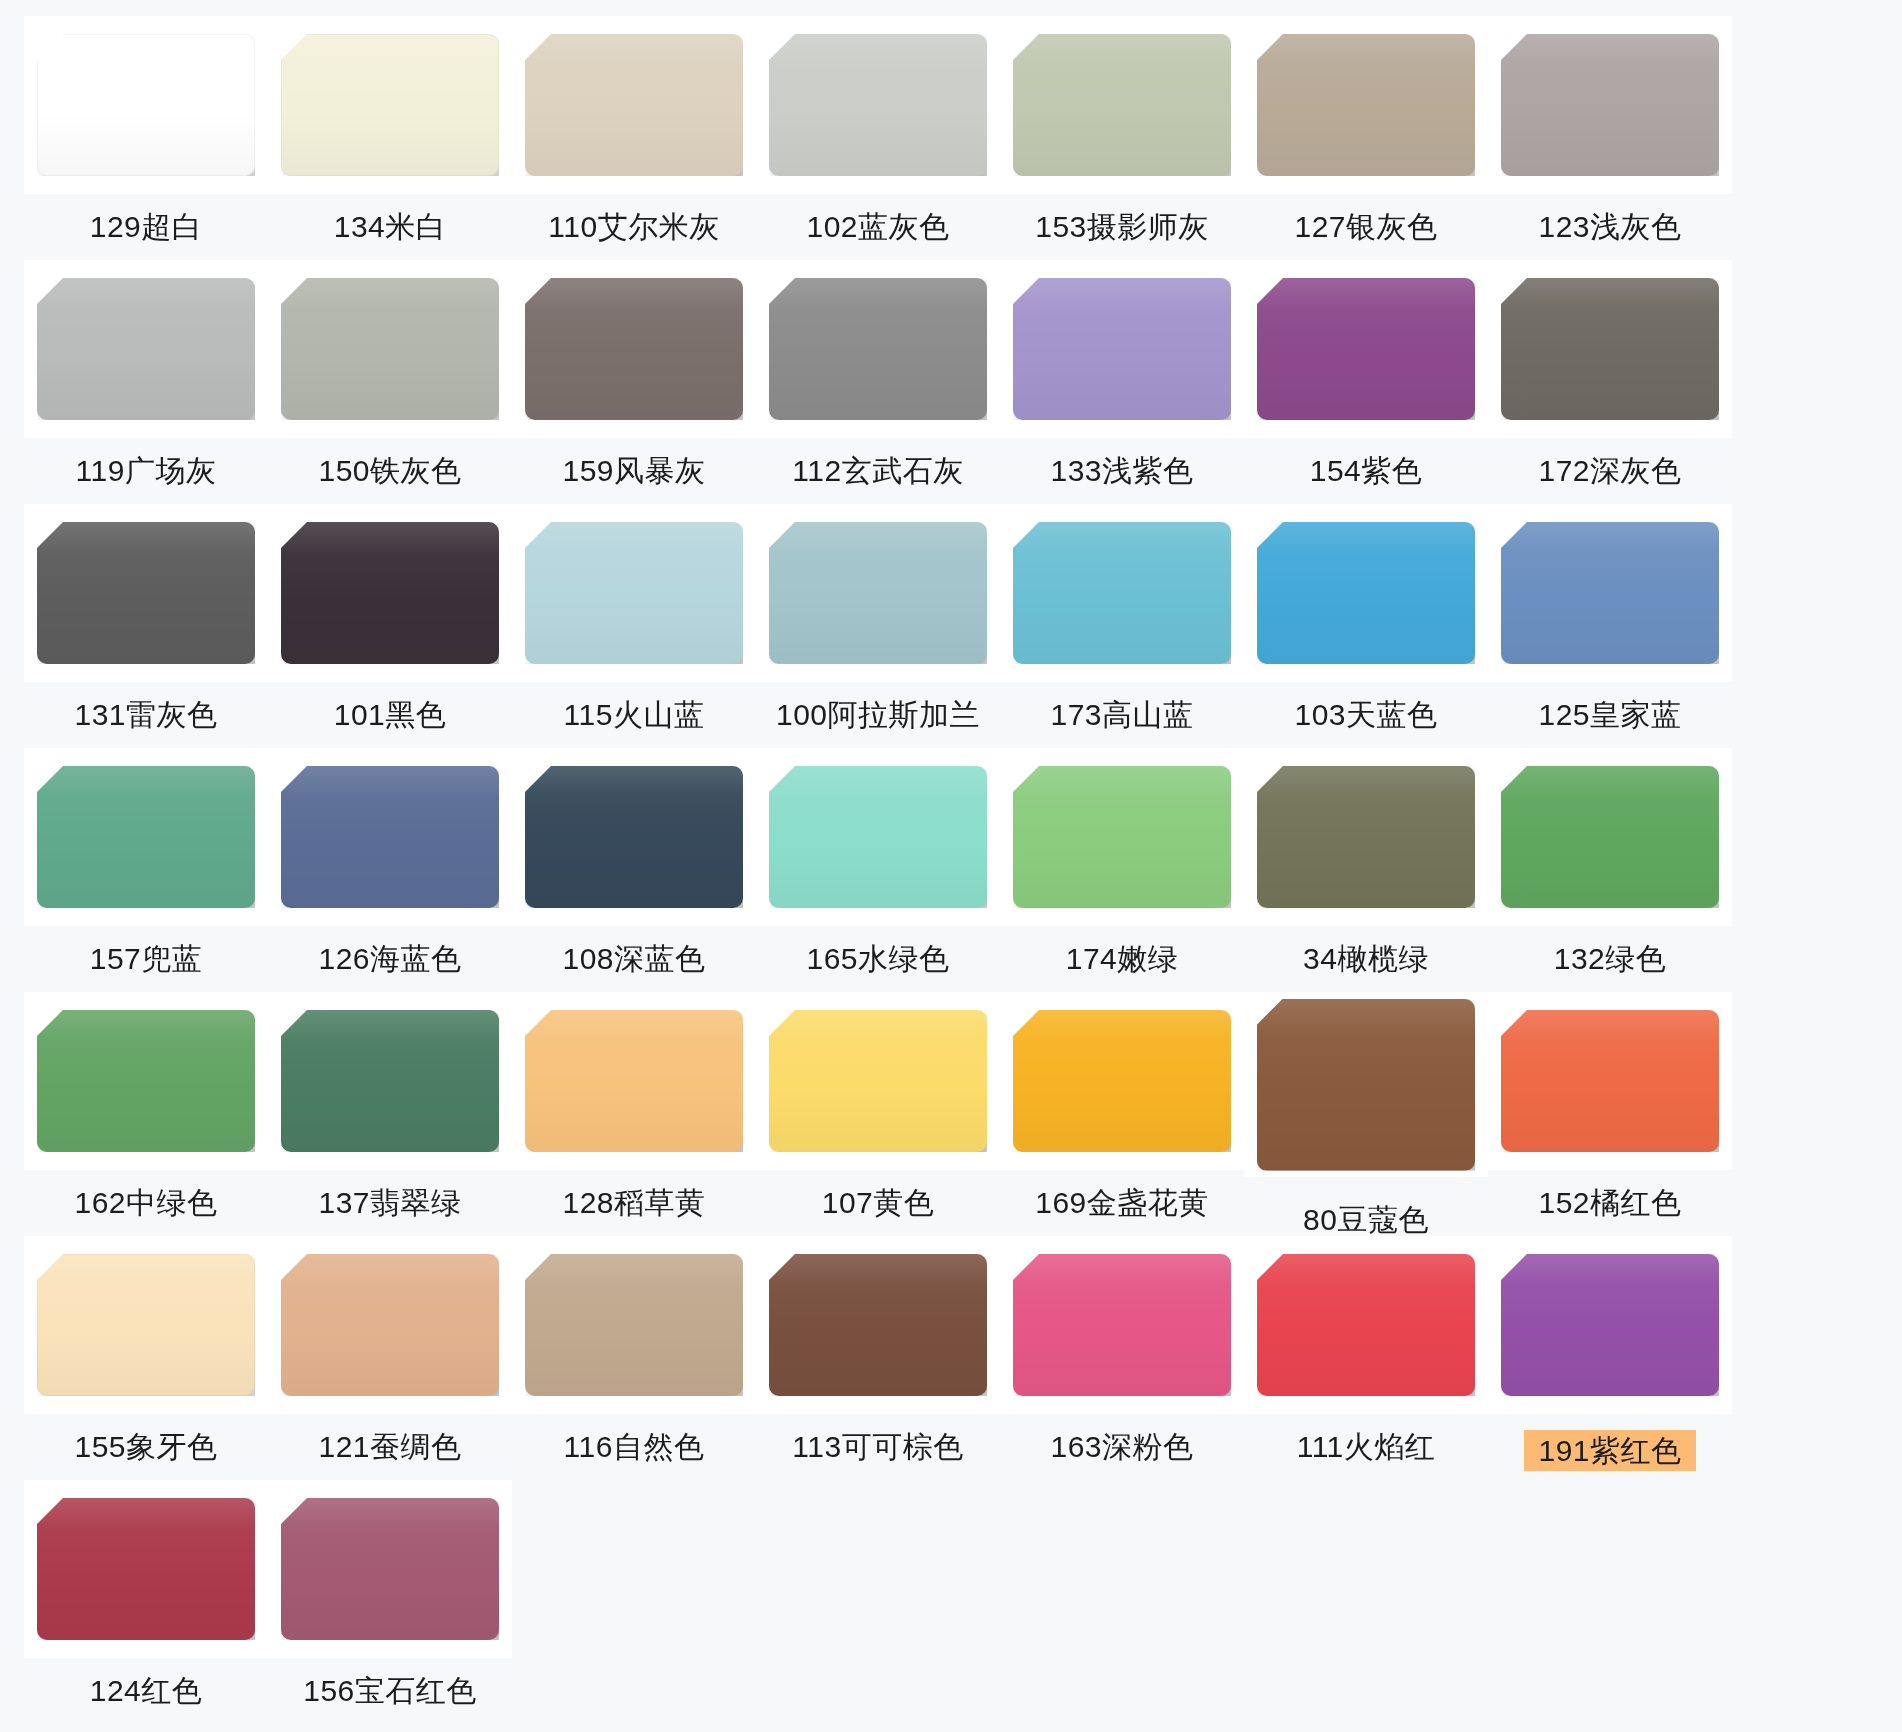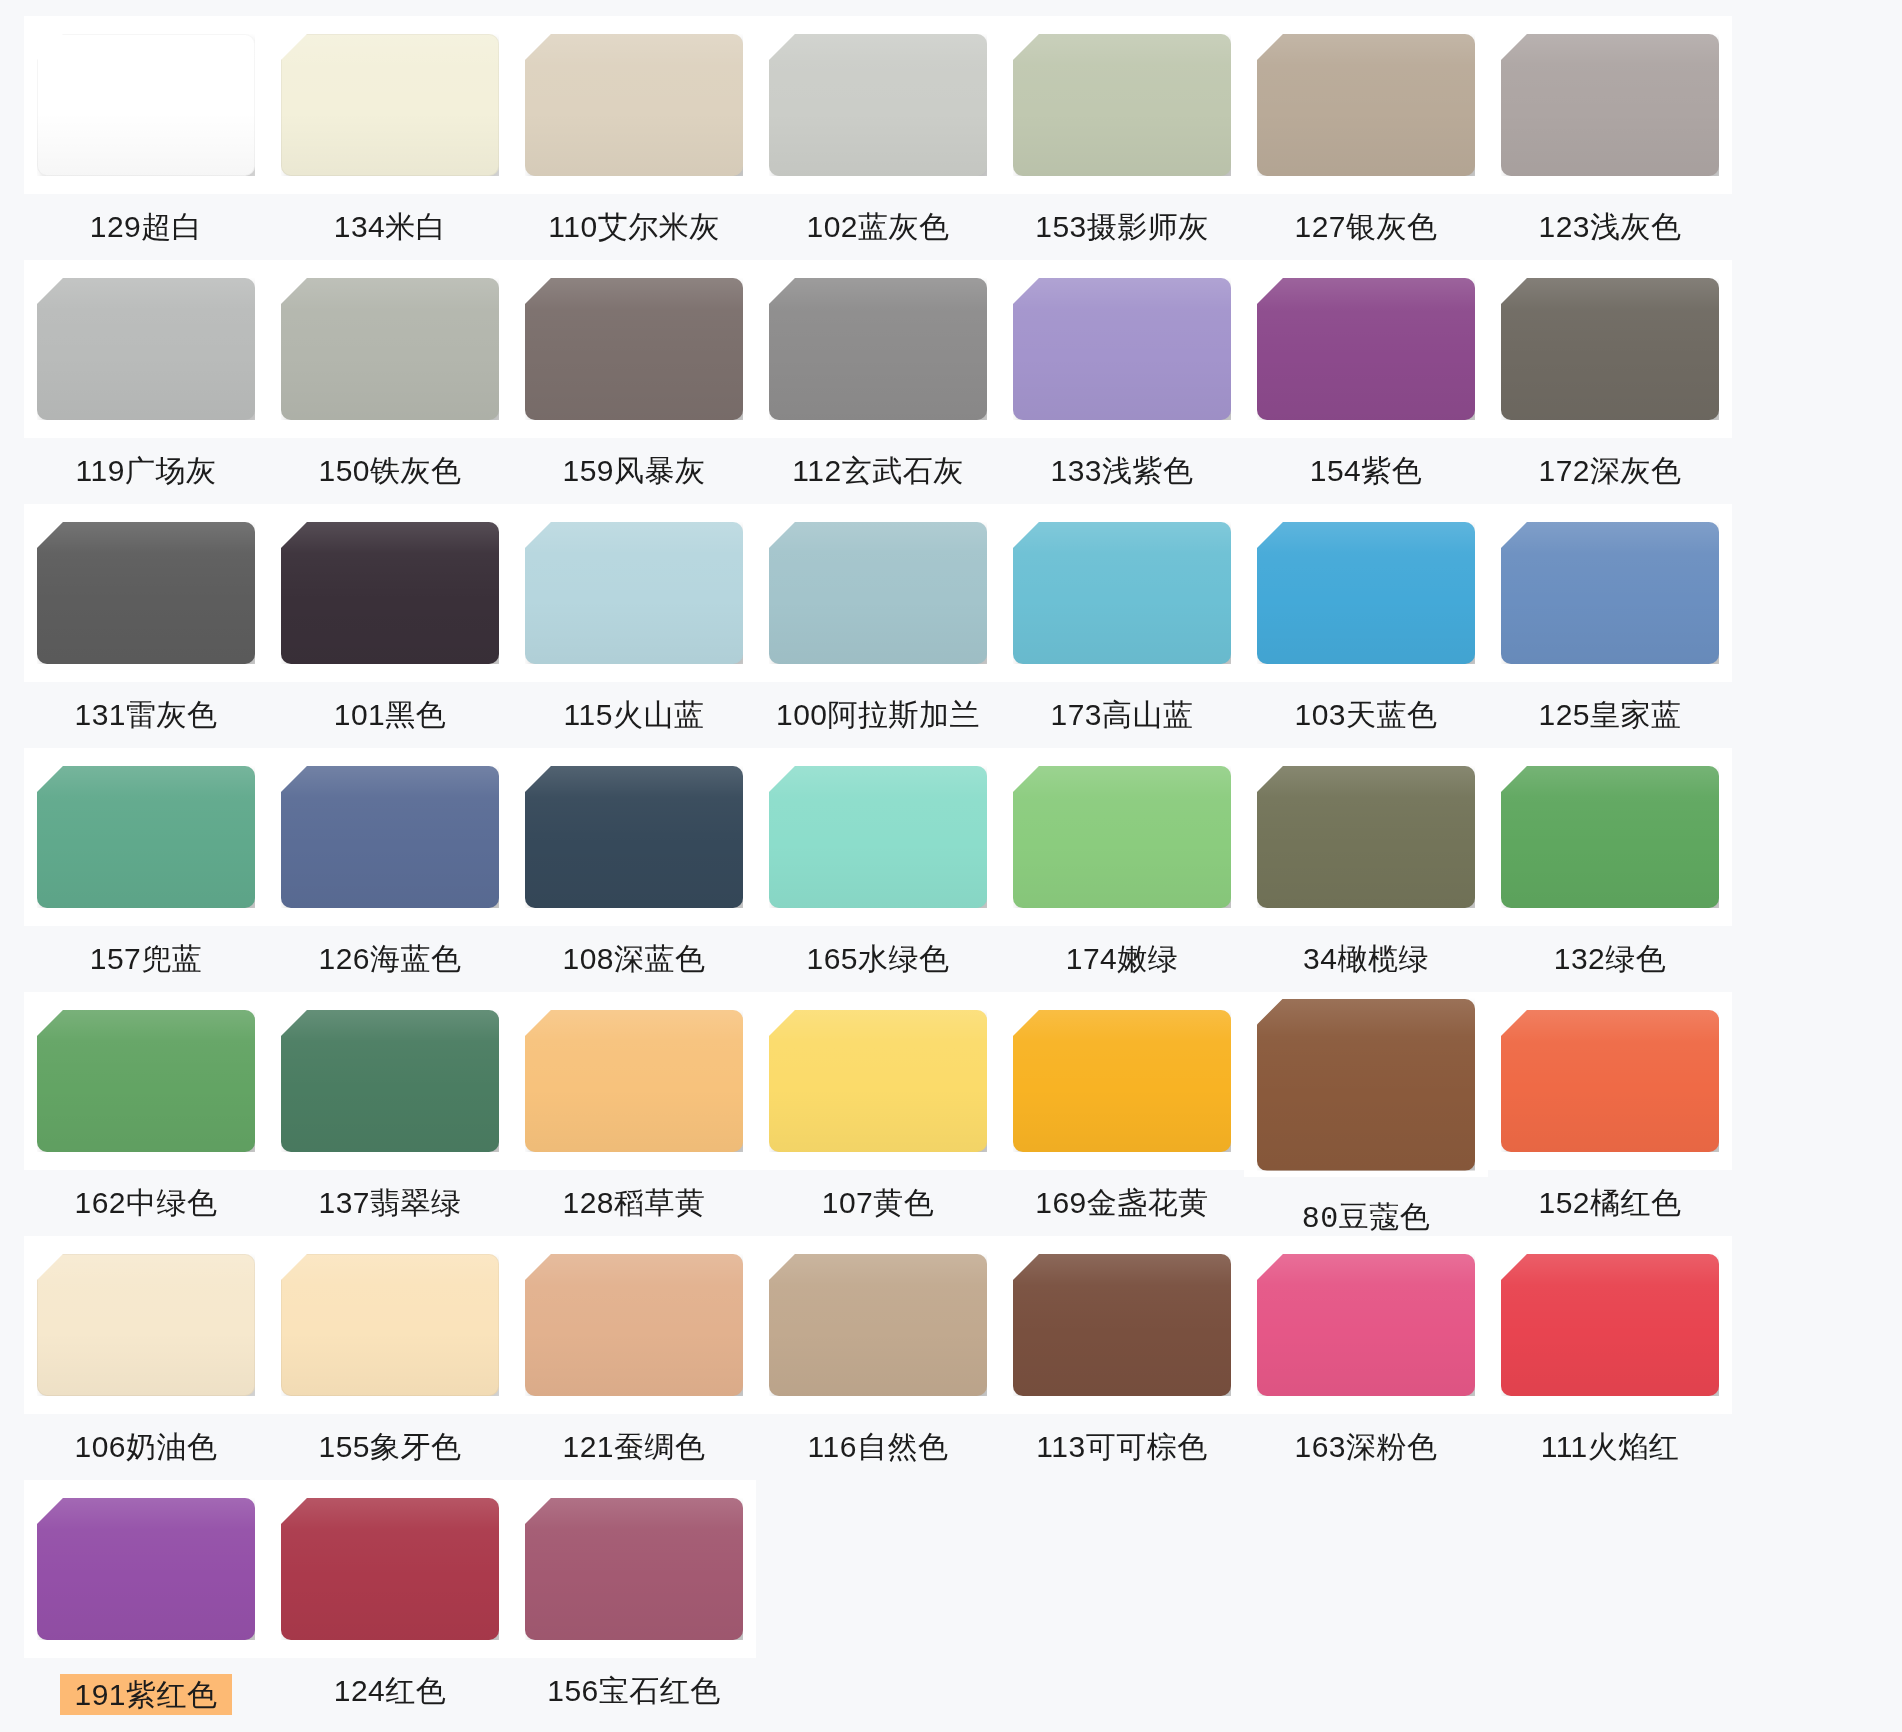--- a/index.html
+++ b/index.html
@@ -81,21 +81,21 @@
     line-height: 1.1;
     color: #1c1c1c;
     letter-spacing: 0.5px;
     white-space: nowrap;
     text-align: center;
   }
 
   
   .swatch-cell.tall .swatch-card { height: 208px; }
   .swatch-cell.tall .chip { height: 172px; }
-  .swatch-cell.tall .swatch-label { margin-top: 26px; font-family: Liberation Mono, monospace; }
+  .swatch-cell.tall .swatch-label { margin-top: 26px; }
 
   .swatch-label.highlighted {
     background: #fdba74;
     padding: 4px 14px;
   }
 
   .swatch-cell.empty .swatch-card { background: transparent; }
 </style>
 </head>
 <body>
@@ -306,26 +306,20 @@
       <div class="swatch-label">80豆蔻色</div>
     </div>
     <div class="swatch-cell">
       <div class="swatch-card">
         <div class="chip" style="background: rgb(239, 106, 70);"></div>
       </div>
       <div class="swatch-label">152橘红色</div>
     </div>
     <div class="swatch-cell">
       <div class="swatch-card">
-        <div class="chip light-outline" style="background: rgb(246, 232, 205);"></div>
-      </div>
-      <div class="swatch-label">106奶油色</div>
-    </div>
-    <div class="swatch-cell">
-      <div class="swatch-card">
         <div class="chip light-outline" style="background: rgb(250, 227, 187);"></div>
       </div>
       <div class="swatch-label">155象牙色</div>
     </div>
     <div class="swatch-cell">
       <div class="swatch-card">
         <div class="chip" style="background: rgb(226, 177, 142);"></div>
       </div>
       <div class="swatch-label">121蚕绸色</div>
     </div>

